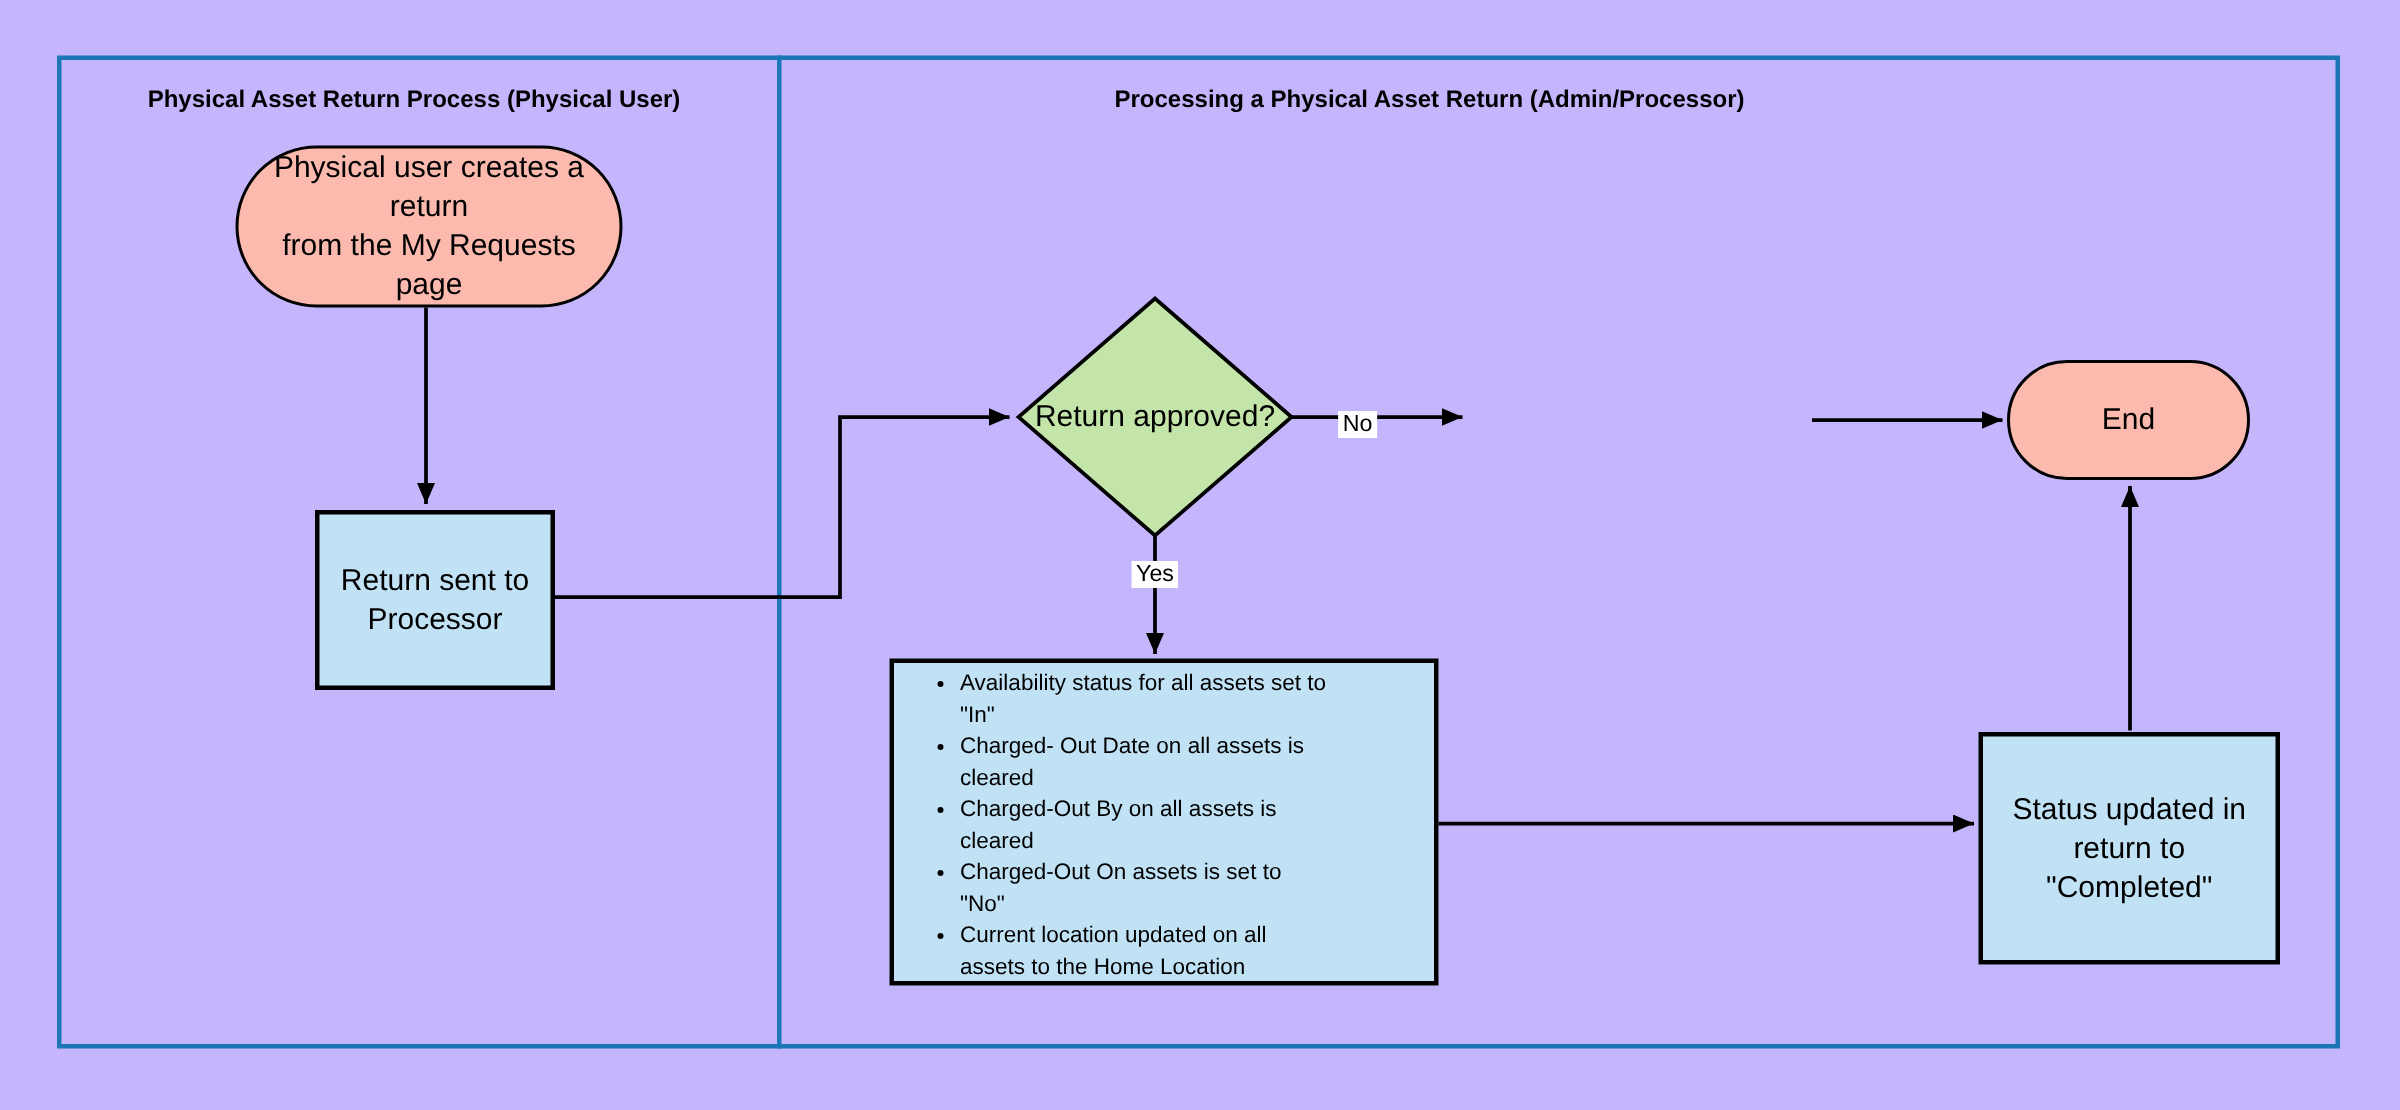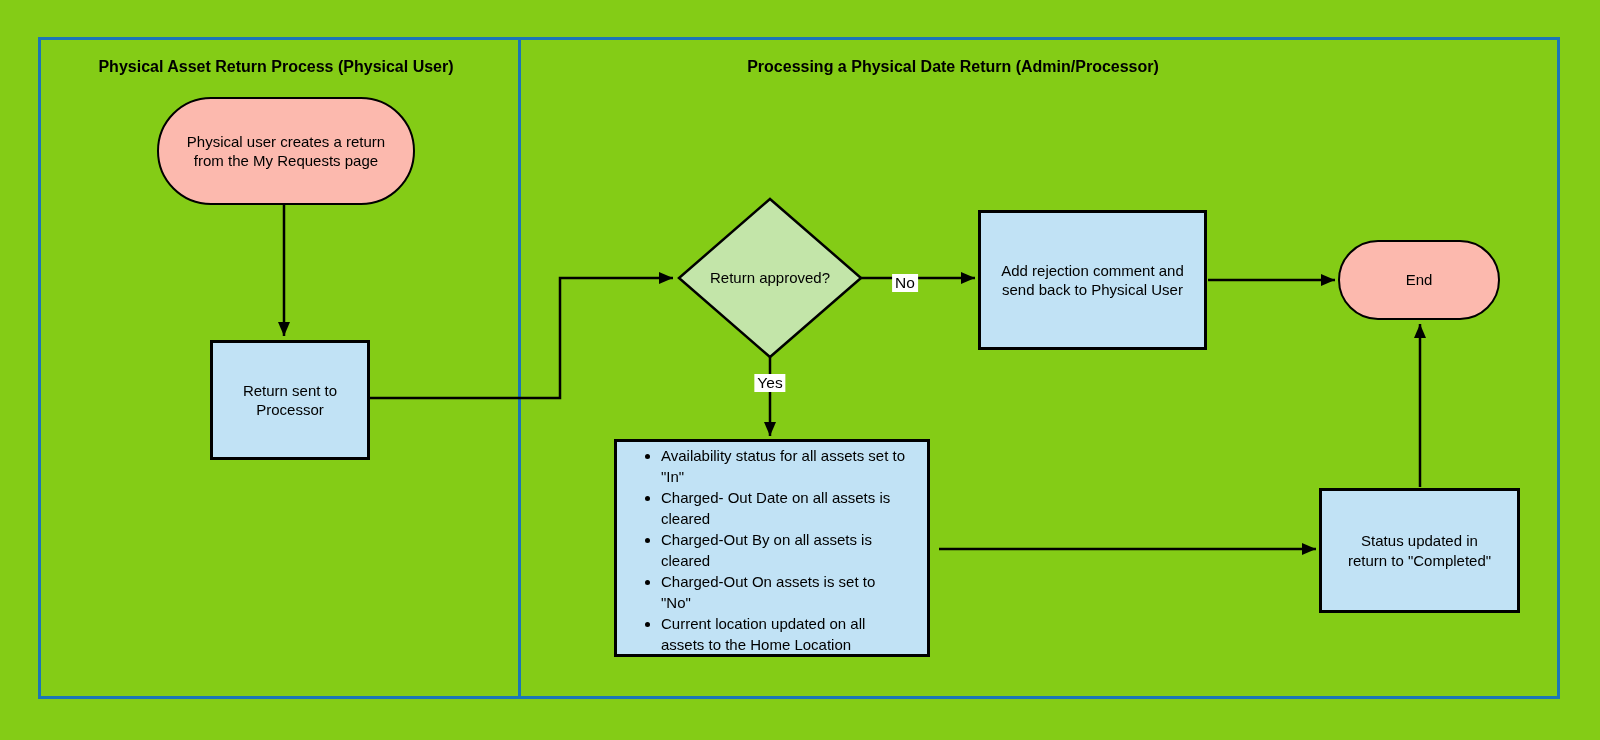--- a/index.html
+++ b/index.html
@@ -6,48 +6,48 @@
     --lane-border:#1b76b6;
     --terminator-fill:#fcb9ae;
     --process-fill:#c1e2f5;
     --decision-fill:#c3e5a9;
     --shape-border:#000000;
     --connector:#000000;
   }
   *{box-sizing:border-box;margin:0;padding:0;}
   html,body{background:#ffffff;}
   body{font-family:"Liberation Sans",sans-serif;color:#000;}
-  #canvas{position:relative;width:1600px;height:740px;background:#84cc16;overflow:hidden;}
+  #canvas{position:relative;width:1600px;height:740px;background:#c4b5fd;overflow:hidden;}
 
   
   .lane-frame{position:absolute;left:38px;top:37px;width:1522px;height:662px;
               border:3px solid var(--lane-border);}
   .lane-divider{position:absolute;left:518px;top:37px;width:3px;height:662px;
                 background:var(--lane-border);}
 
   .lane-title{position:absolute;top:58px;transform:translateX(-50%);
               font-size:16px;font-weight:bold;white-space:nowrap;}
   #lane-title-left{left:276px;}
   #lane-title-right{left:953px;}
 
   
   .node{position:absolute;display:flex;align-items:center;justify-content:center;
-        text-align:center;font-size:15px;line-height:1.3;white-space:pre-line;}
+        text-align:center;font-size:20px;line-height:1.3;white-space:pre-line;}
   .terminator{background:var(--terminator-fill);border:2px solid var(--shape-border);}
   .process{background:var(--process-fill);border:3px solid var(--shape-border);}
 
   #node-start{left:157px;top:97px;width:258px;height:108px;border-radius:54px;padding:0 14px;}
   #node-return-sent{left:210px;top:340px;width:160px;height:120px;}
   #node-decision-label{left:675px;top:199px;width:190px;height:158px;background:transparent;border:none;}
   #node-rejection{left:978px;top:210px;width:229px;height:140px;padding:0 10px;}
   #node-end{left:1338px;top:240px;width:162px;height:80px;border-radius:40px;text-align:right;}
-  #node-status{left:1319px;top:488px;width:201px;height:125px;padding:0 6px;}
+  #node-status{left:1319px;top:488px;width:201px;height:155px;padding:0 6px;}
 
   
-  #node-actions{left:614px;top:439px;width:316px;height:218px;background:var(--process-fill);
+  #node-actions{left:593px;top:439px;width:366px;height:218px;background:var(--process-fill);
                 border:3px solid var(--shape-border);position:absolute;
                 font-size:15px;line-height:21px;}
   #node-actions ul{margin:3px 0 0 0;padding-left:44px;list-style:disc outside;}
   #node-actions li{white-space:pre-line;text-align:left;}
 
   
   #edges{position:absolute;left:0;top:0;width:1600px;height:740px;pointer-events:none;}
   #edges path.edge{fill:none;stroke:var(--connector);stroke-width:2.5px;}
   #edges polygon.decision{fill:var(--decision-fill);stroke:var(--shape-border);stroke-width:2.5px;}
 
@@ -58,21 +58,21 @@
 </style>
 </head>
 <body>
 
 <div id="canvas">
 
   <div class="lane-frame"></div>
   <div class="lane-divider"></div>
 
   <div class="lane-title" id="lane-title-left">Physical Asset Return Process (Physical User)</div>
-  <div class="lane-title" id="lane-title-right">Processing a Physical Date Return (Admin/Processor)</div>
+  <div class="lane-title" id="lane-title-right">Processing a Physical Asset Return (Admin/Processor)</div>
 
   <svg id="edges" viewBox="0 0 1600 740" xmlns="http://www.w3.org/2000/svg">
     <defs>
       <marker id="arrow" markerUnits="userSpaceOnUse" markerWidth="15" markerHeight="13" refX="14" refY="6" orient="auto">
         <path d="M0,0 L14,6 L0,12 Z" fill="#000000"></path>
       </marker>
     </defs>
     <path class="edge" d="M284,205 L284,336" marker-end="url(#arrow)"></path>
     <path class="edge" d="M370,398 L560,398 L560,278 L673,278" marker-end="url(#arrow)"></path>
     <path class="edge" d="M860,278 L975,278" marker-end="url(#arrow)"></path>
@@ -84,22 +84,20 @@
   </svg>
 
   <div class="node terminator" id="node-start">Physical user creates a return
 from the My Requests page</div>
 
   <div class="node process" id="node-return-sent">Return sent to
 Processor</div>
 
   <div class="node" id="node-decision-label">Return approved?</div>
 
-  <div class="node process" id="node-rejection">Add rejection comment and
-send back to Physical User</div>
 
   <div class="node terminator" id="node-end">End</div>
 
   <div id="node-actions">
     <ul>
         <li>Availability status for all assets set to
 "In"</li>
         <li>Charged- Out Date on all assets is
 cleared</li>
         <li>Charged-Out By on all assets is

